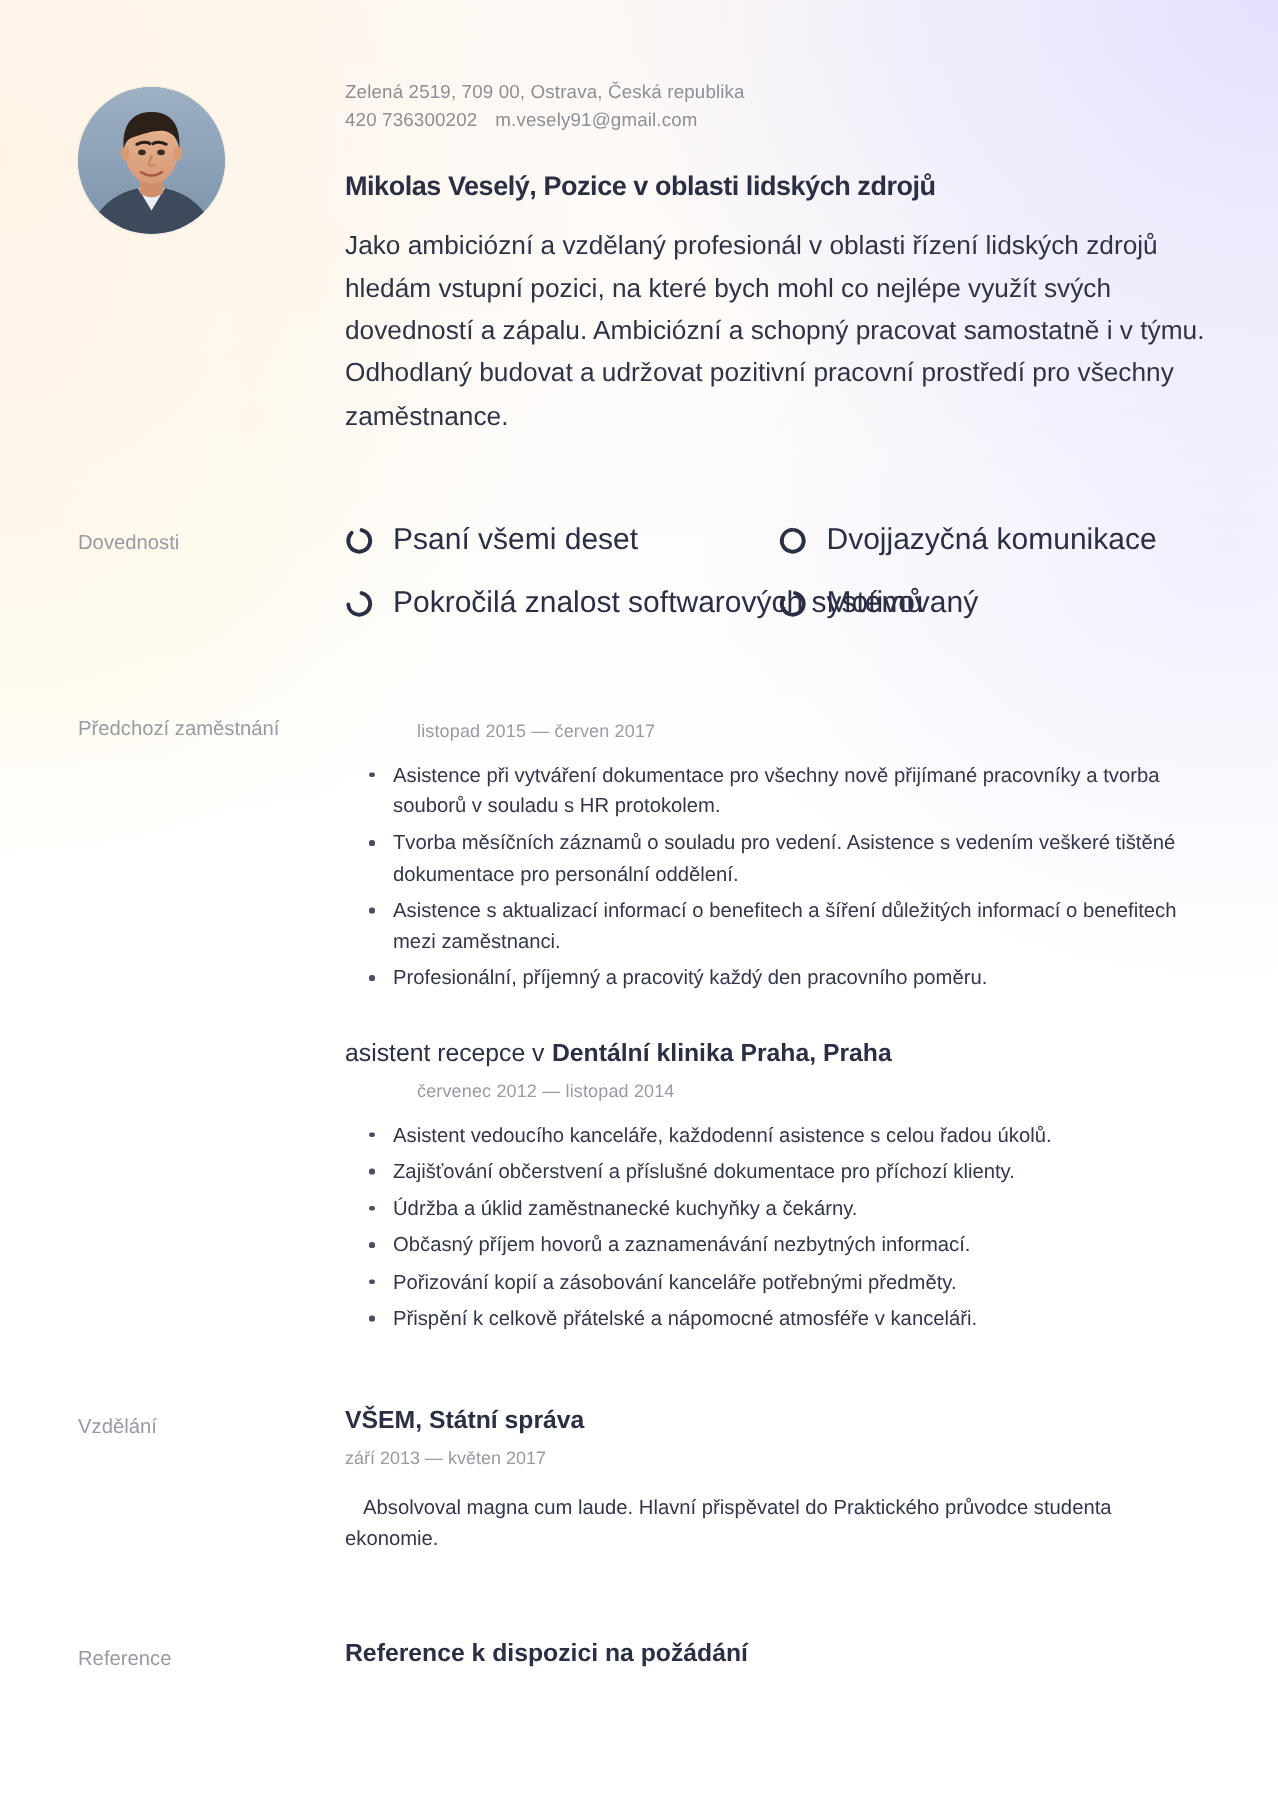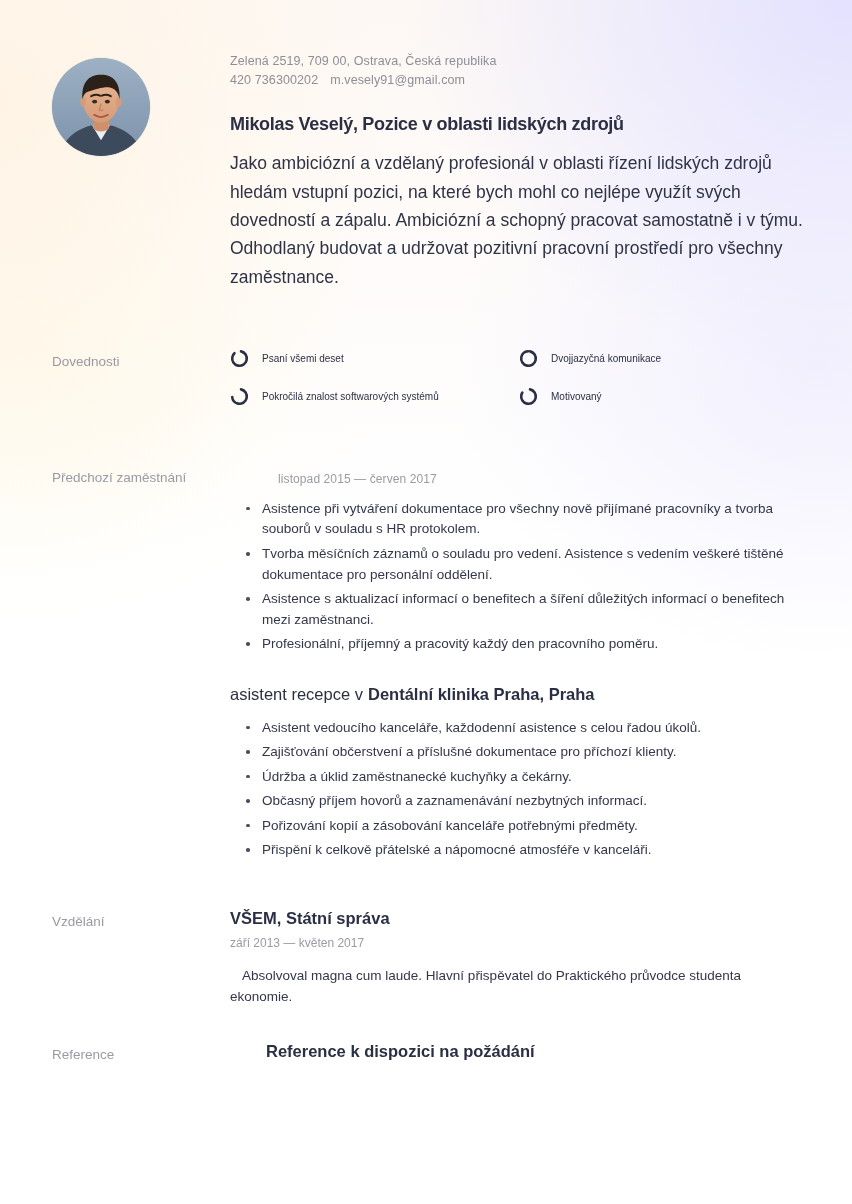--- a/index.html
+++ b/index.html
@@ -114,21 +114,21 @@
   }
   .skill .ring {
     flex: 0 0 auto;
     width: 19px;
     height: 19px;
     margin-right: 13px;
     display: block;
   }
   .skill .ring svg { display: block; }
   .skill-name {
-    font-size: 10px;
+    font-size: 20px;
     color: #2b2f44;
     font-weight: 500;
     white-space: nowrap;
   }
 
   
   .employment-section { margin-top: 40px; }
 
   .job { margin-bottom: 28px; }
   .job:last-child { margin-bottom: 0; }
@@ -185,21 +185,21 @@
   .edu-desc {
     margin-top: 16px;
     font-size: 13.5px;
     line-height: 1.55;
     color: #33374a;
     max-width: 540px;
     text-indent: 12px;
   }
 
   
-  .reference-section { margin-top: 34px; gap: 36px; }
+  .reference-section { margin-top: 56px; }
   .reference-text {
     font-size: 16.5px;
     font-weight: 700;
     color: #2b2f44;
   }
 </style>
 </head>
 <body>
 
 <div class="page">
@@ -309,20 +309,21 @@
             <div class="job-dates">listopad 2015 — červen 2017</div>
             <ul class="bullets">
               <li>Asistence při vytváření dokumentace pro všechny nově přijímané pracovníky a tvorba souborů v souladu s HR protokolem.</li>
               <li>Tvorba měsíčních záznamů o souladu pro vedení. Asistence s vedením veškeré tištěné dokumentace pro personální oddělení.</li>
               <li>Asistence s aktualizací informací o benefitech a šíření důležitých informací o benefitech mezi zaměstnanci.</li>
               <li>Profesionální, příjemný a pracovitý každý den pracovního poměru.</li>
             </ul>
           </div>
           <div class="job">
             <div class="job-title"><span class="role">asistent recepce v</span><span class="company">Dentální klinika Praha, Praha</span></div>
+            <div class="job-dates">červenec 2012 — listopad 2014</div>
             <ul class="bullets">
               <li>Asistent vedoucího kanceláře, každodenní asistence s celou řadou úkolů.</li>
               <li>Zajišťování občerstvení a příslušné dokumentace pro příchozí klienty.</li>
               <li>Údržba a úklid zaměstnanecké kuchyňky a čekárny.</li>
               <li>Občasný příjem hovorů a zaznamenávání nezbytných informací.</li>
               <li>Pořizování kopií a zásobování kanceláře potřebnými předměty.</li>
               <li>Přispění k celkově přátelské a nápomocné atmosféře v kanceláři.</li>
             </ul>
           </div>
         </div>

